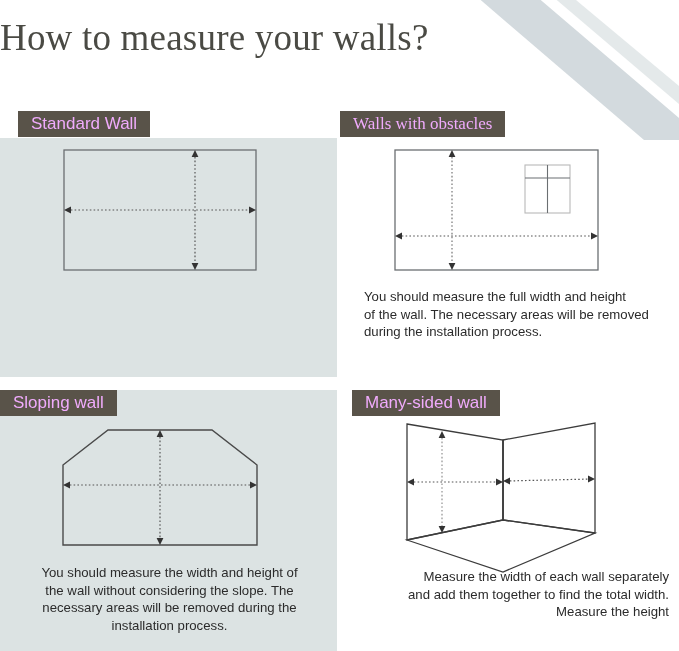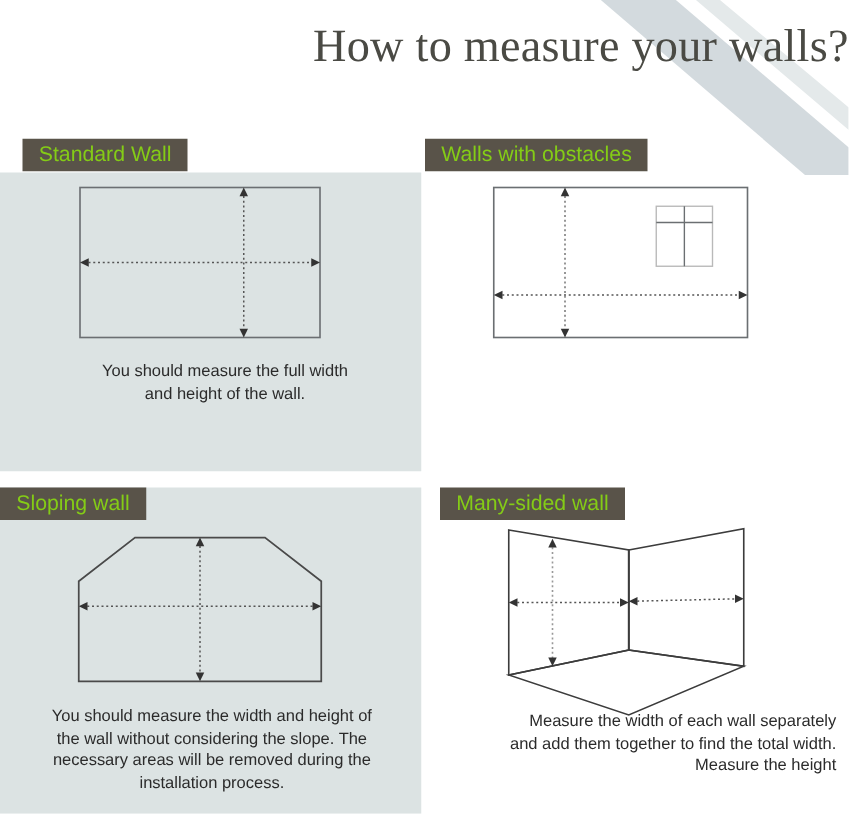--- a/index.html
+++ b/index.html
@@ -11,49 +11,49 @@
     position:relative;
   }
   #root{position:absolute;inset:0;width:679px;height:651px;overflow:hidden;}
 
   
   .stripe-layer{position:absolute;top:0;right:0;width:330px;height:140px;overflow:hidden;pointer-events:none;}
 
   
   .title{
     position:absolute;left:0;top:16px;width:679px;
-    text-align:right;
+    text-align:left;
     font-family:"Liberation Serif", serif;
     font-size:37px;
     line-height:44px;
     color:#4a4a44;
     letter-spacing:0.2px;
     white-space:nowrap;
   }
 
   
   .panel-tint{position:absolute;background:#dce3e3;}
   #tint-top{left:0;top:138px;width:337px;height:239px;}
   #tint-bottom{left:0;top:390px;width:337px;height:261px;}
 
   
   .label-bar{
     position:absolute;
     background:#595349;
-    color:#84cc16;
+    color:#f0abfc;
     font-size:17px;
     line-height:26px;
     height:26px;
     padding:0 13px;
     box-sizing:border-box;
     white-space:nowrap;
     font-weight:400;
   }
   #bar-standard {left:18px; top:111px;}
-  #bar-obstacles{left:340px;top:111px;}
+  #bar-obstacles{left:340px;top:111px;font-family:Liberation Serif, serif;}
   #bar-sloping  {left:0px;  top:390px;}
   #bar-many     {left:352px;top:390px;}
 
   
   .diagram{position:absolute;}
   #dia-standard {left:40px; top:140px; width:240px;height:150px;}
   #dia-obstacles{left:390px;top:140px;width:225px;height:150px;}
   #dia-sloping  {left:30px; top:415px;width:250px;height:145px;}
   #dia-many     {left:385px;top:412px;width:240px;height:165px;}
 
@@ -101,22 +101,20 @@
       </g>
 
       <g>
         <line x1="155" y1="13" x2="155" y2="127" stroke="#555" stroke-width="1.2" stroke-dasharray="1.6 2.2"></line>
         <path d="M155,10 L151.6,17 L158.4,17 Z" fill="#333"></path>
         <path d="M155,130 L151.6,123 L158.4,123 Z" fill="#333"></path>
       </g>
     </svg>
   </div>
 
-  <div class="caption" id="cap-standard">You should measure the full width
-and height of the wall.</div>
 
   <div class="label-bar" id="bar-obstacles">Walls with obstacles</div>
 
   <div class="diagram" id="dia-obstacles">
     <svg width="225" height="150" viewBox="0 0 225 150">
 
       <rect x="5" y="10" width="203" height="120" fill="none" stroke="#6b6f72" stroke-width="1.3"></rect>
 
       <g>
         <rect x="135" y="25" width="45" height="48" fill="none" stroke="#b9b9b9" stroke-width="1.1"></rect>
@@ -131,20 +129,23 @@
       </g>
 
       <g>
         <line x1="62" y1="13" x2="62" y2="127" stroke="#888" stroke-width="1.4" stroke-dasharray="1.6 2.2"></line>
         <path d="M62,10 L58.6,17 L65.4,17 Z" fill="#333"></path>
         <path d="M62,130 L58.6,123 L65.4,123 Z" fill="#333"></path>
       </g>
     </svg>
   </div>
 
+  <div class="caption" id="cap-obstacles">You should measure the full width and height
+of the wall. The necessary areas will be removed
+during the installation process.</div>
 
   <div class="label-bar" id="bar-sloping">Sloping wall</div>
 
   <div class="diagram" id="dia-sloping">
     <svg width="250" height="145" viewBox="0 0 250 145">
 
       <polygon points="33,50 78,15 182,15 227,50 227,130 33,130" fill="none" stroke="#4a4a4a" stroke-width="1.4"></polygon>
 
       <g>
         <line x1="36" y1="70" x2="224" y2="70" stroke="#555" stroke-width="1.2" stroke-dasharray="1.6 2.2"></line>

